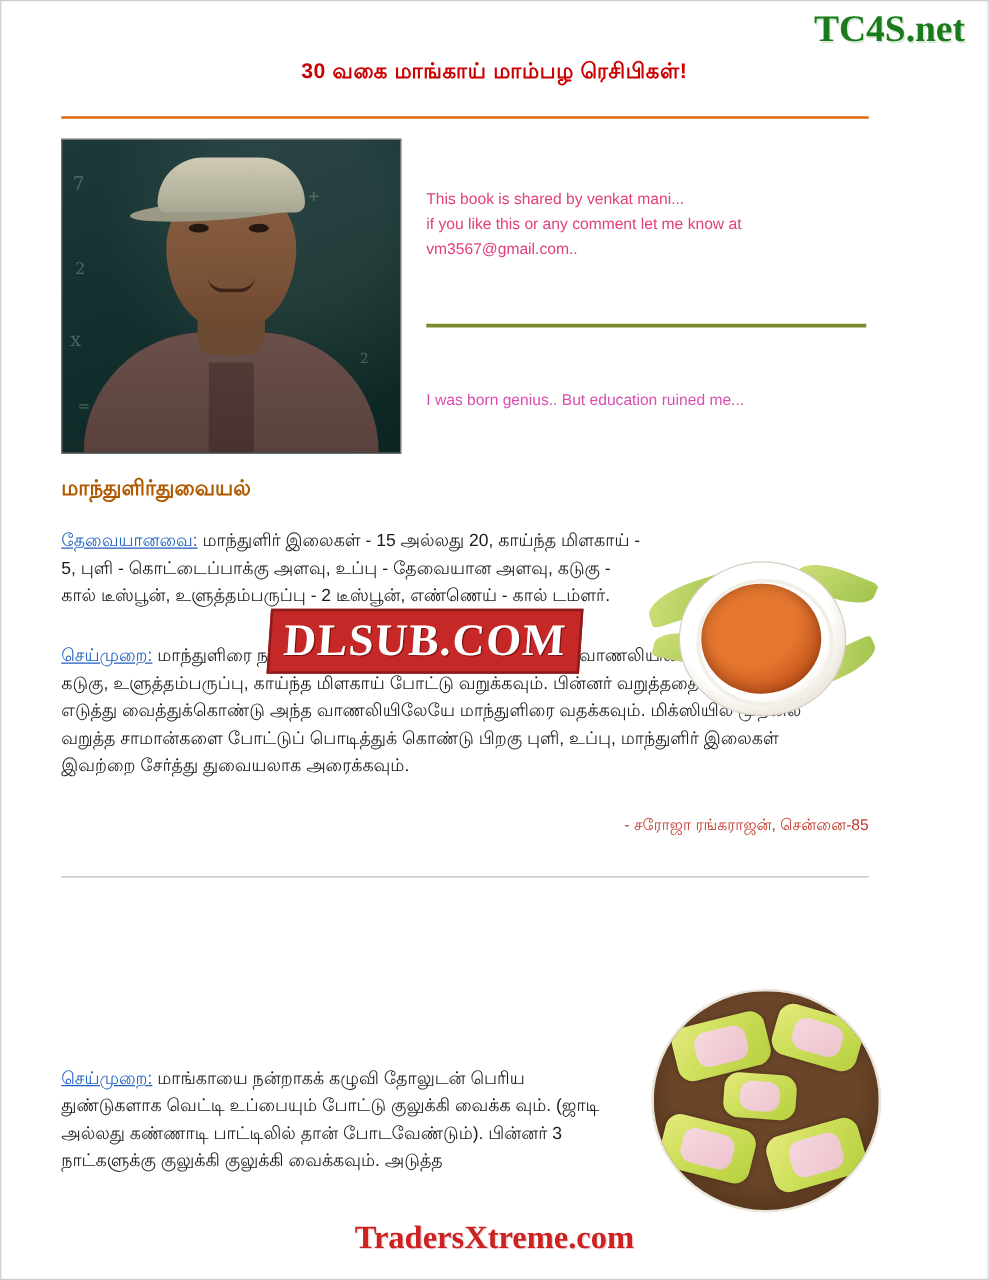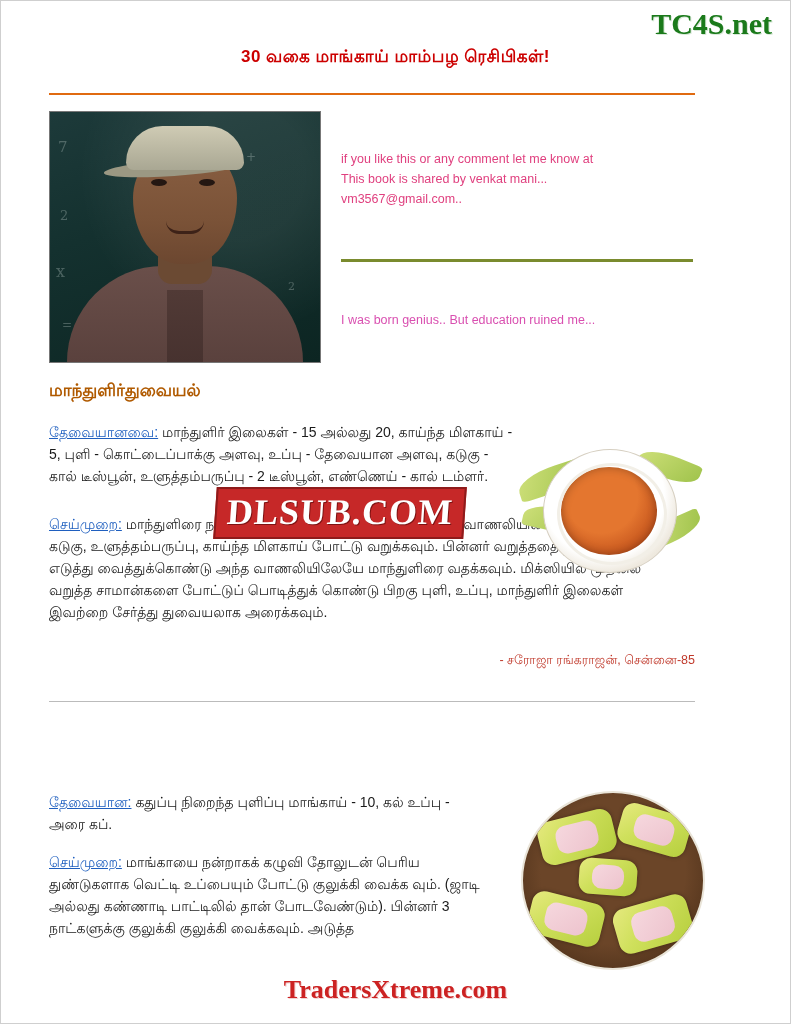--- a/index.html
+++ b/index.html
@@ -375,22 +375,22 @@
       <div class="face"></div>
       <div class="cap-brim"></div>
       <div class="cap"></div>
       <div class="eye l"></div>
       <div class="eye r"></div>
       <div class="mouth"></div>
     </div>
   </div>
 
   <div class="share-note">
+    <div>This book is shared by venkat mani...</div>
     <div>if you like this or any comment let me know at</div>
-    <div>This book is shared by venkat mani...</div>
     <div>vm3567@gmail.com..</div>
   </div>
 
   <div class="rule-olive"></div>
 
   <div class="quote">I was born genius.. But education ruined me...</div>
 
   <div class="recipe-head" id="r1-head">மாந்துளிர்துவையல்</div>
 
   <div class="body-text" id="r1-ing">
@@ -412,24 +412,20 @@
     <div class="bowl"></div>
     <div class="bowl-rim"></div>
   </div>
 
   <div class="wm-dlsub">DLSUB.COM</div>
 
   <div class="credit">- சரோஜா ரங்கராஜன், சென்னை-85</div>
   <div id="rule2"></div>
 
 
-  <div class="body-text" id="r2-ing">
-    <span class="lbl">தேவையான:</span>
-    <span>கதுப்பு நிறைந்த புளிப்பு மாங்காய் - 10, கல் உப்பு - அரை கப்.</span>
-  </div>
 
   <div class="body-text" id="r2-met">
     <span class="lbl">செய்முறை:</span>
     <span>மாங்காயை நன்றாகக் கழுவி தோலுடன் பெரிய துண்டுகளாக வெட்டி உப்பையும் போட்டு குலுக்கி வைக்க வும். (ஜாடி அல்லது கண்ணாடி பாட்டிலில் தான் போடவேண்டும்). பின்னர் 3 நாட்களுக்கு குலுக்கி குலுக்கி வைக்கவும். அடுத்த</span>
   </div>
 
   <div class="food2">
     <div class="piece p1">
         <div class="flesh"></div>
       </div>

